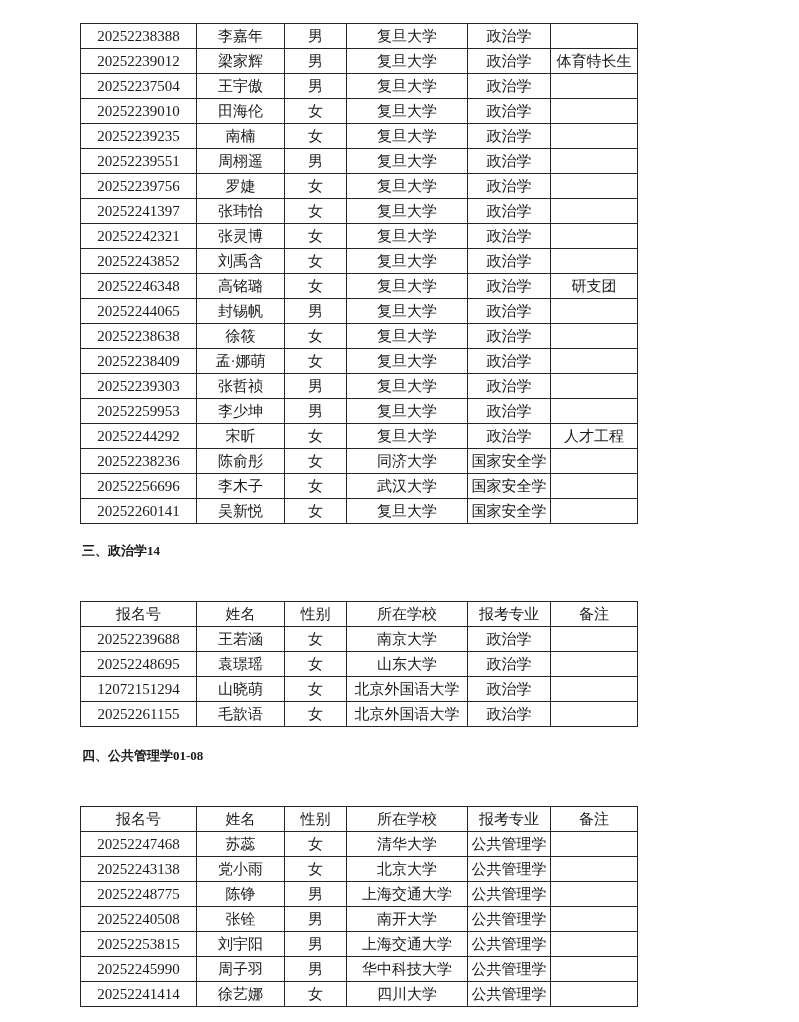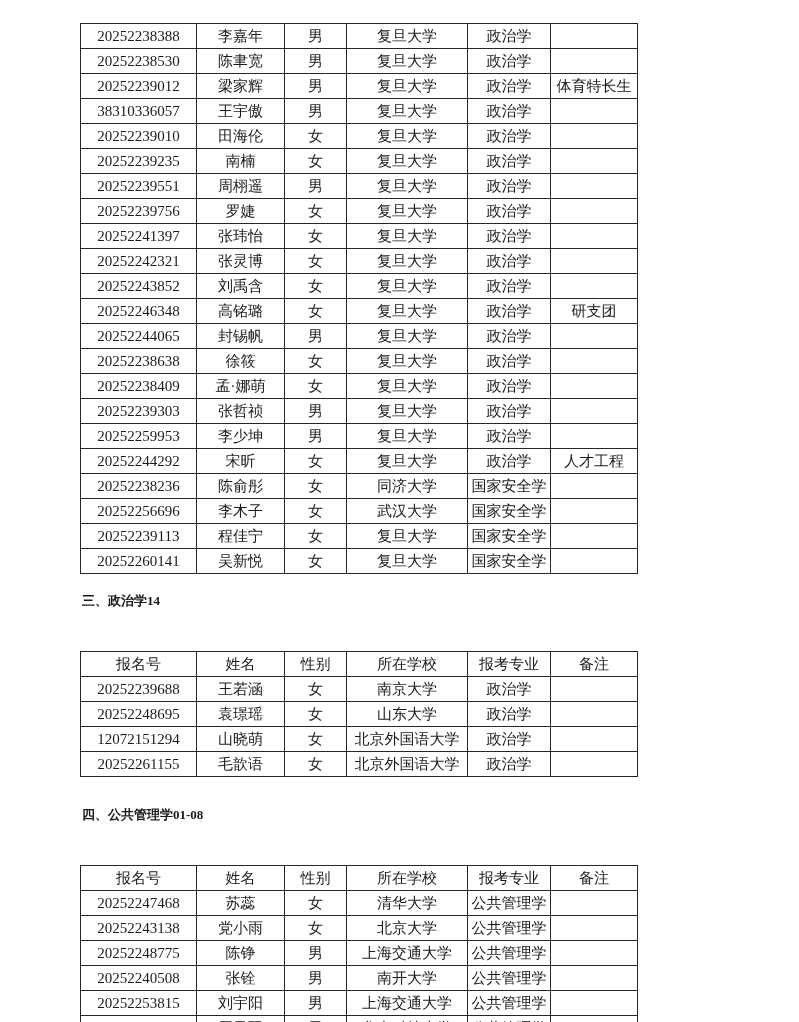--- a/index.html
+++ b/index.html
@@ -37,21 +37,21 @@
     white-space: nowrap;
     overflow: hidden;
   }
   table.cont { margin-top: 23px; }
   .sec-title {
     font-size: 13px;
     font-weight: bold;
     line-height: 1;
     margin: 20px 0 9px 82px;
   }
-  .sec-title.second { margin-top: 31px; }
+  .sec-title.second { margin-top: 22px; }
 </style>
 </head>
 <body>
 
 <div class="page">
 
   <table class="tbl cont">
     <colgroup>
       <col class="c-id">
         <col class="c-name">
@@ -63,37 +63,29 @@
     <tbody>
         <tr>
           <td>20252238388</td>
           <td>李嘉年</td>
           <td>男</td>
           <td>复旦大学</td>
           <td>政治学</td>
           <td></td>
         </tr>
         <tr>
-          <td>20252238530</td>
-          <td>陈聿宽</td>
-          <td>男</td>
-          <td>复旦大学</td>
-          <td>政治学</td>
-          <td></td>
-        </tr>
-        <tr>
           <td>20252239012</td>
           <td>梁家辉</td>
           <td>男</td>
           <td>复旦大学</td>
           <td>政治学</td>
           <td>体育特长生</td>
         </tr>
         <tr>
-          <td>38310336057</td>
+          <td>20252237504</td>
           <td>王宇傲</td>
           <td>男</td>
           <td>复旦大学</td>
           <td>政治学</td>
           <td></td>
         </tr>
         <tr>
           <td>20252239010</td>
           <td>田海伦</td>
           <td>女</td>
@@ -211,28 +203,20 @@
           <td>女</td>
           <td>同济大学</td>
           <td>国家安全学</td>
           <td></td>
         </tr>
         <tr>
           <td>20252256696</td>
           <td>李木子</td>
           <td>女</td>
           <td>武汉大学</td>
-          <td>国家安全学</td>
-          <td></td>
-        </tr>
-        <tr>
-          <td>20252239113</td>
-          <td>程佳宁</td>
-          <td>女</td>
-          <td>复旦大学</td>
           <td>国家安全学</td>
           <td></td>
         </tr>
         <tr>
           <td>20252260141</td>
           <td>吴新悦</td>
           <td>女</td>
           <td>复旦大学</td>
           <td>国家安全学</td>
           <td></td>

